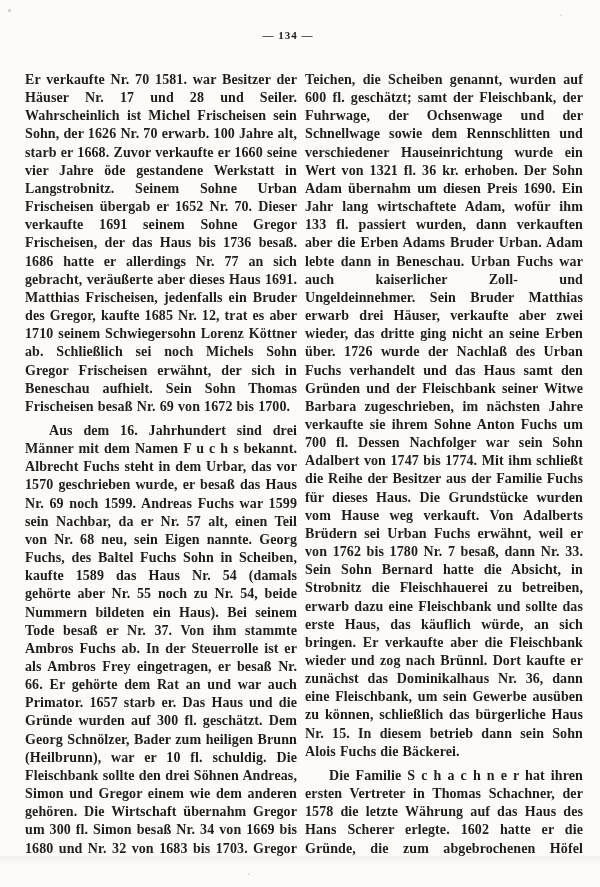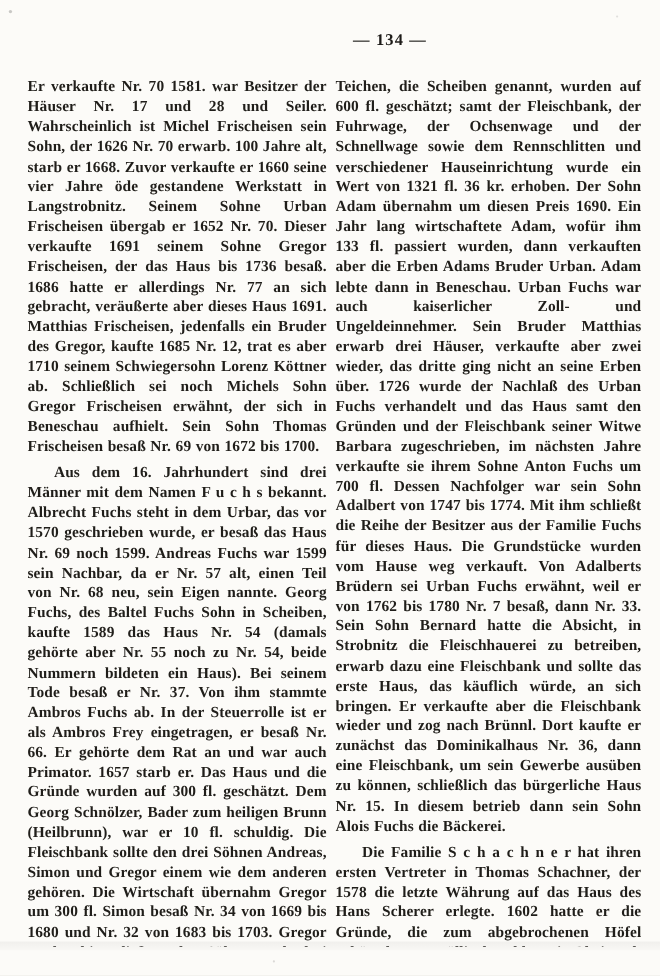--- a/index.html
+++ b/index.html
@@ -15,22 +15,22 @@
     background: #fcfbf8;
     overflow: hidden;
     color: #1d1b18;
     font-family: "Liberation Serif", "DejaVu Serif", serif;
   }
   .page-header {
     position: absolute;
     top: 29px;
     left: 188px;
     width: 200px;
-    text-align: right;
-    font-size: 15px;
+    text-align: center;
+    font-size: 11px;
     font-weight: bold;
     letter-spacing: 1px;
     white-space: nowrap;
   }
   .columns {
     position: absolute;
     top: 71px;
     left: 25px;
     width: 558px;
     display: flex;

